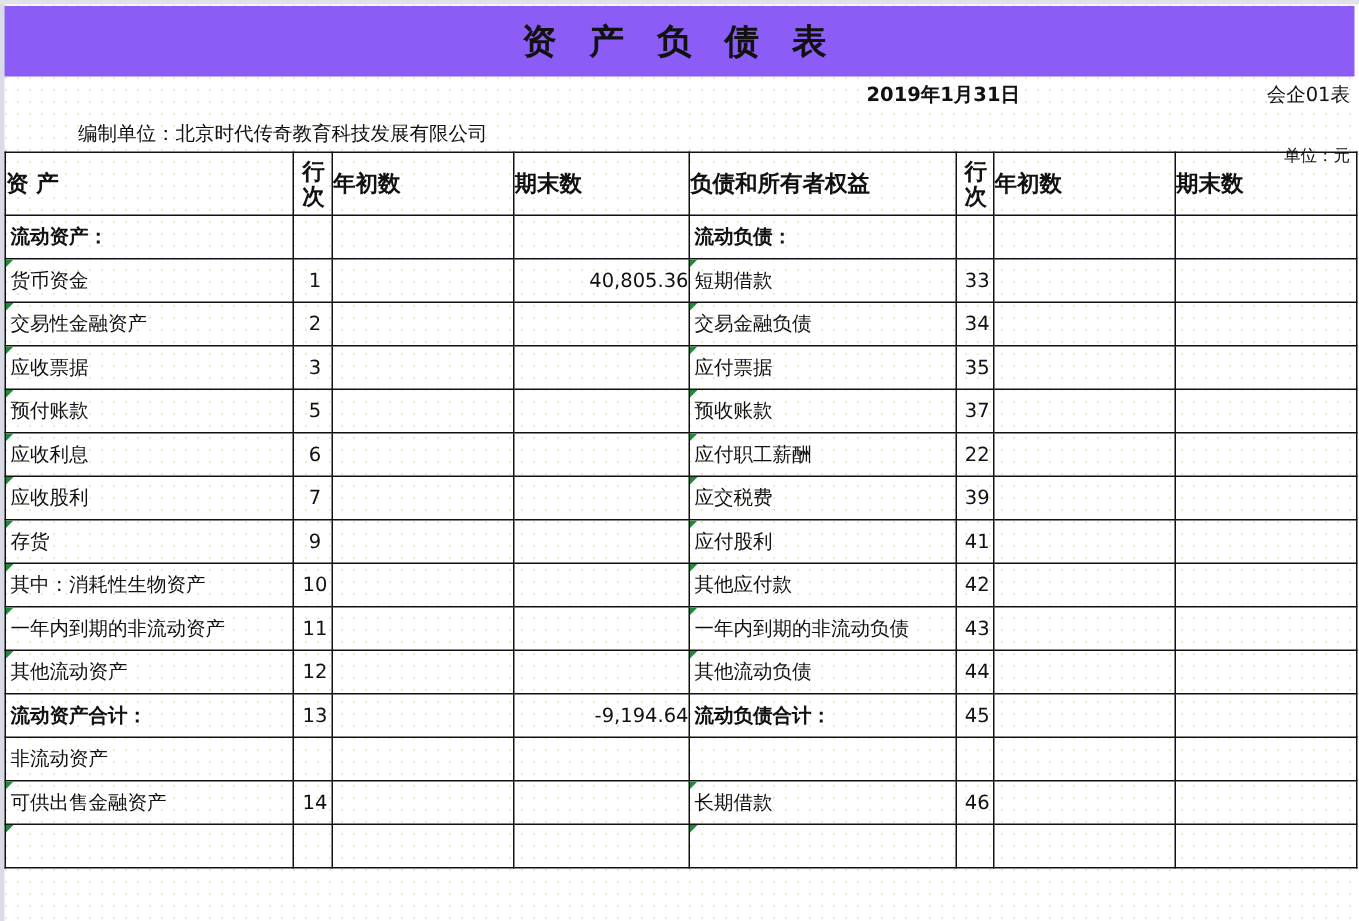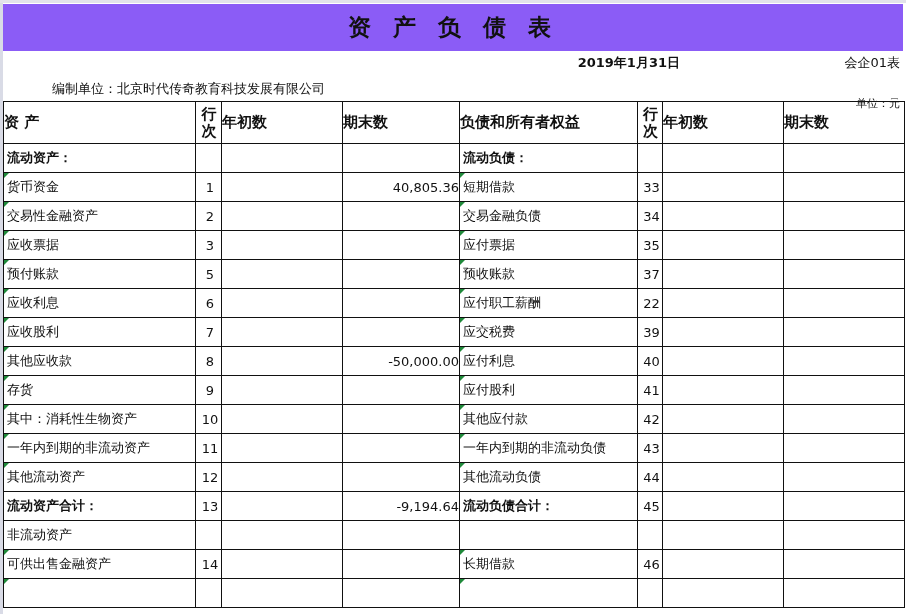--- a/index.html
+++ b/index.html
@@ -160,30 +160,20 @@
         <td class="ind tri">应收股利</td>
         <td class="num">7</td>
         <td class="amt"></td>
         <td class="amt"></td>
         <td class="ind tri">应交税费</td>
         <td class="lnum">39</td>
         <td class="amt"></td>
         <td class="amt"></td>
       </tr>
       <tr>
-        <td class="ind tri">其他应收款</td>
-        <td class="num">8</td>
-        <td class="amt"></td>
-        <td class="amt">-50,000.00</td>
-        <td class="ind tri">应付利息</td>
-        <td class="lnum">40</td>
-        <td class="amt"></td>
-        <td class="amt"></td>
-      </tr>
-      <tr>
         <td class="ind tri">存货</td>
         <td class="num">9</td>
         <td class="amt"></td>
         <td class="amt"></td>
         <td class="ind tri">应付股利</td>
         <td class="lnum">41</td>
         <td class="amt"></td>
         <td class="amt"></td>
       </tr>
       <tr>

